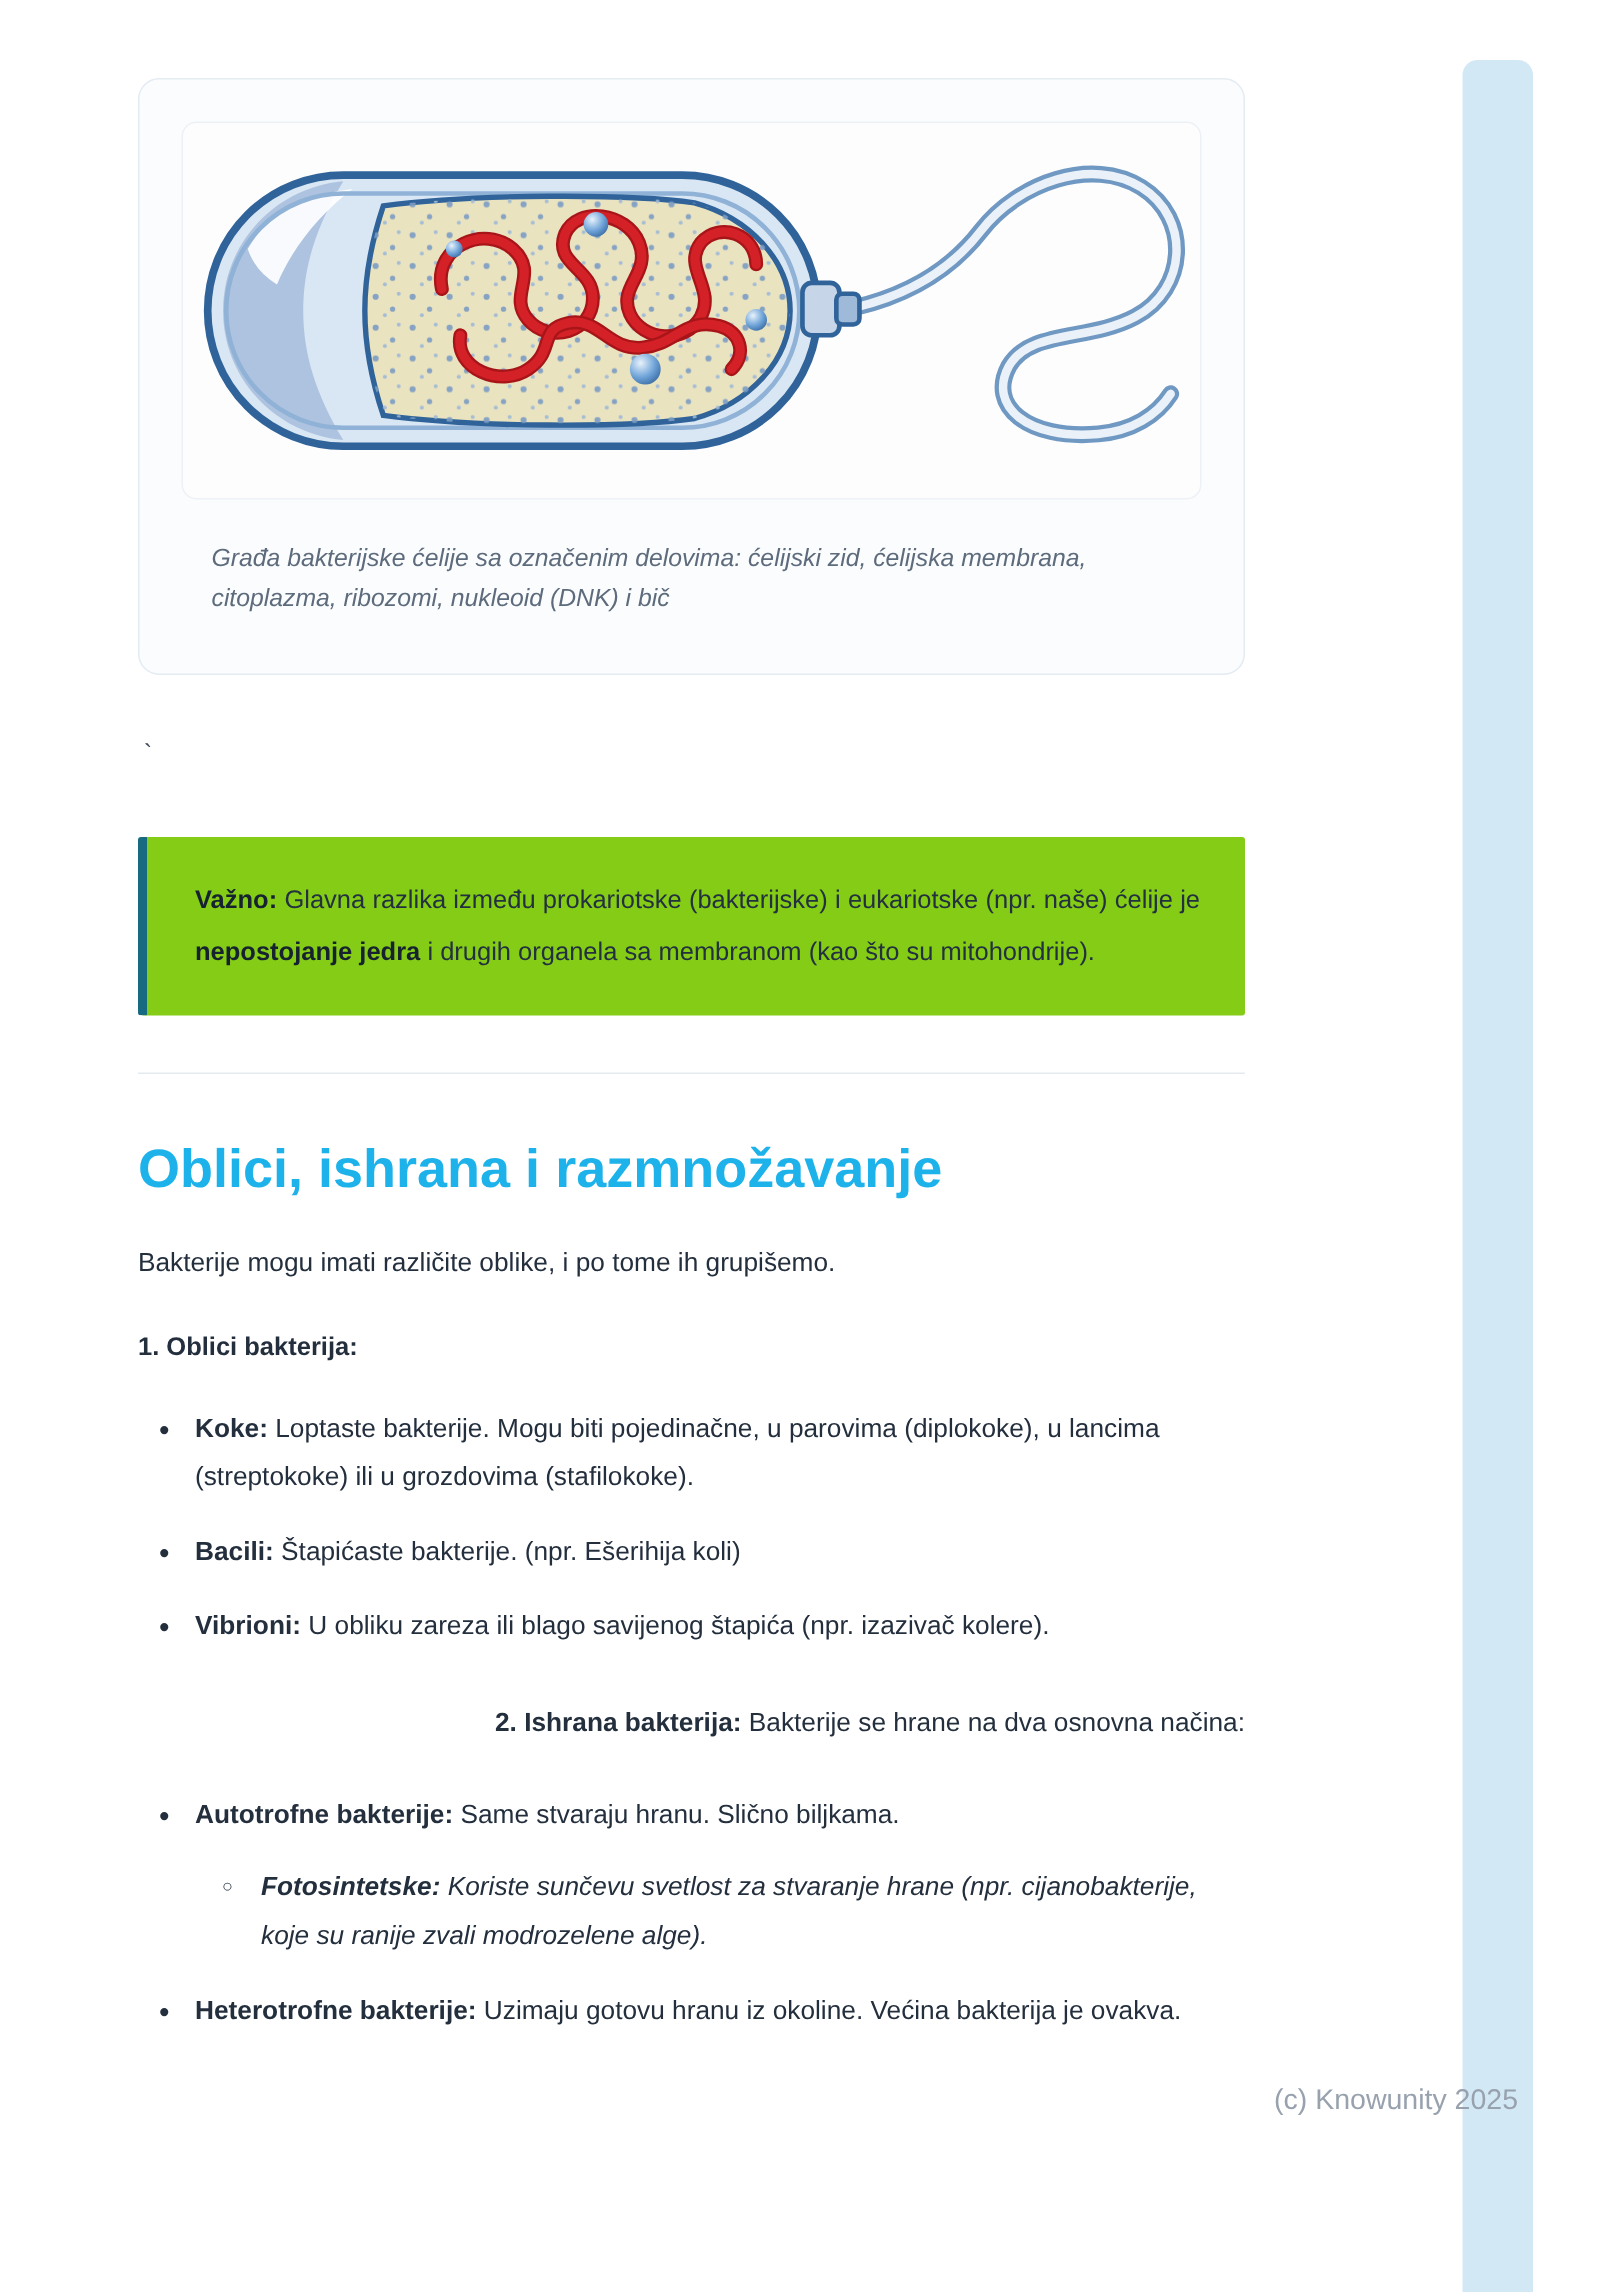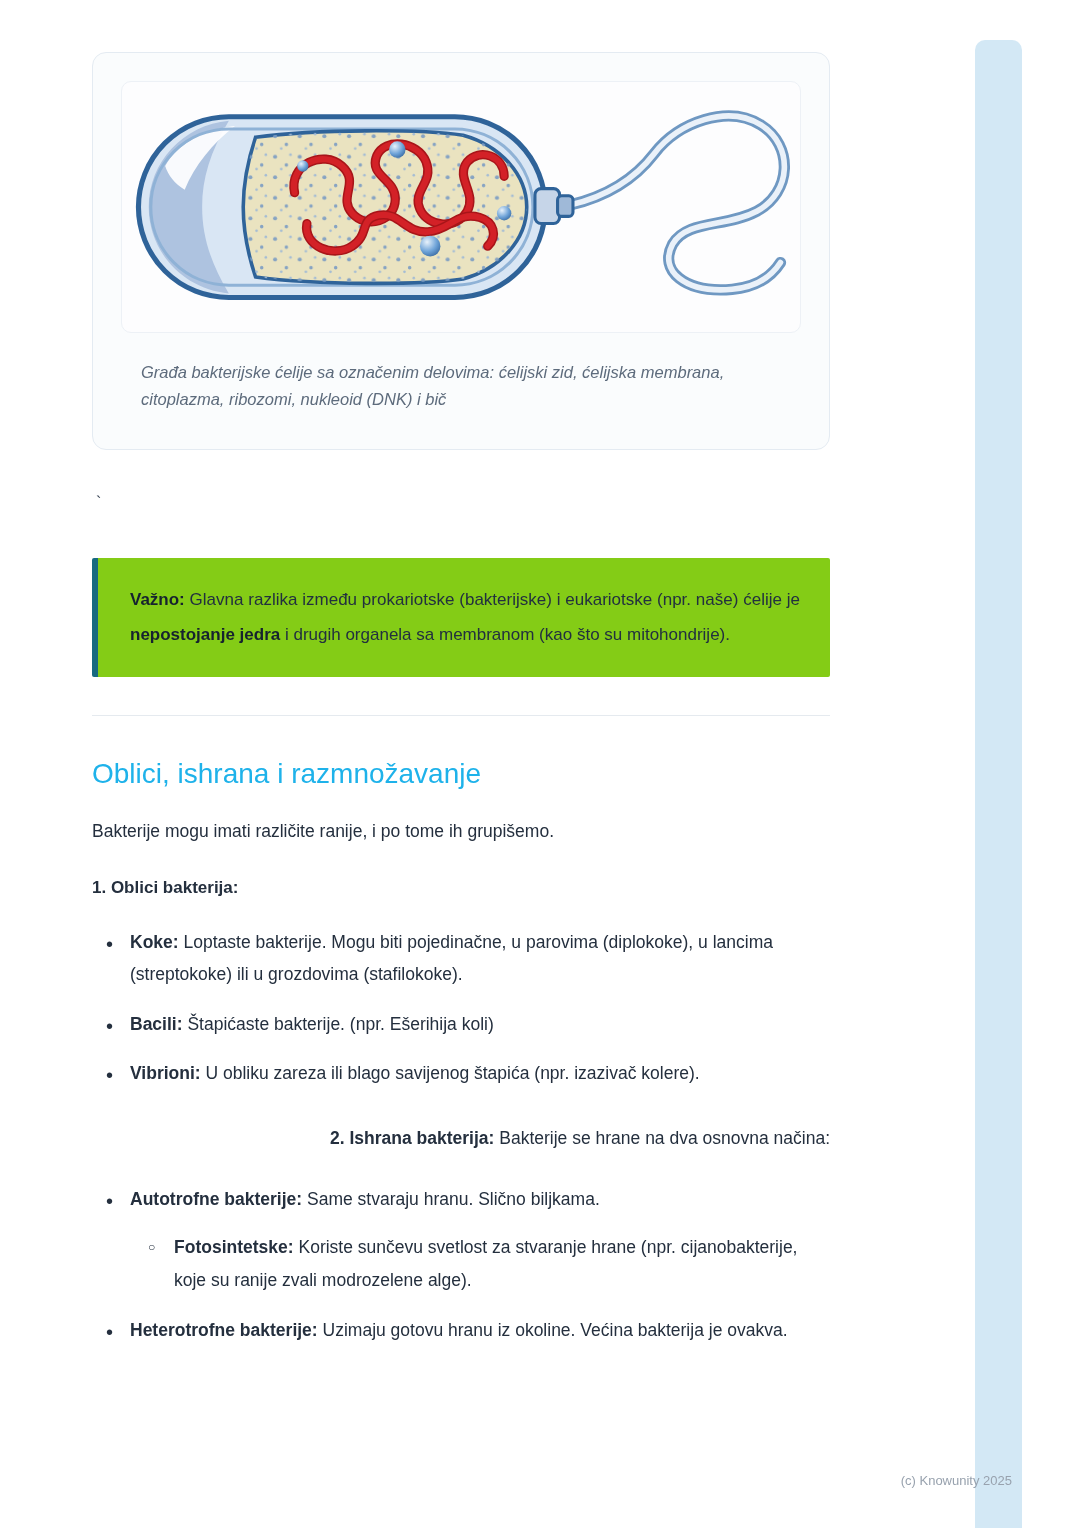--- a/index.html
+++ b/index.html
@@ -70,55 +70,55 @@
     line-height: 2.05;
     text-align: justify;
     color: #22303f;
   }
   .callout strong { color: #16222f; }
 
   hr.divider { margin: 38px 0 0; border: none; border-top: 1px solid #e5eaef; }
 
   h2.section-heading {
     margin: 42px 0 26px;
-    font-size: 28px;
-    font-weight: normal;
+    font-size: 36px;
+    font-weight: bold;
     color: #1eb2ea;
   }
 
   p.body-text { font-size: 17.5px; line-height: 1.8; margin: 0 0 28px; }
   p.block-title { font-weight: bold; font-size: 17px; margin: 30px 0 28px; }
   p.mixed-title { font-size: 17.5px; margin: 34px 0 28px; line-height: 1.8; text-align: right; }
 
   ul.blist { list-style: none; margin: 0 0 32px; padding: 0 0 0 14px; }
   ul.blist > li {
     position: relative;
     padding-left: 24px;
     margin-bottom: 17px;
     font-size: 17.5px;
     line-height: 1.85;
   }
   .marker { position: absolute; left: 0; top: 0; color: #242f3e; }
   .marker.disc::before { content: "\2022"; font-size: 20px; }
   .marker.circ::before { content: "\25CB"; font-size: 12px; position: relative; top: -2px; }
 
-  ul.sublist { list-style: none; margin: 16px 0 0; padding: 0 0 0 18px; }
+  ul.sublist { list-style: none; margin: 16px 0 0; padding: 0 0 0 18px; font-style: italic; }
   ul.sublist > li {
     position: relative;
     padding-left: 26px;
     margin-bottom: 18px;
     font-size: 17.5px;
     line-height: 1.85;
   }
 
   .footer {
     position: absolute;
-    top: 1473px;
+    top: 1390px;
     right: 68px;
-    font-size: 13px;
+    font-size: 19px;
     color: #98a2ae;
   }
 </style>
 </head>
 <body>
 
 <div class="side-strip"></div>
 
 <div class="content">
 
@@ -182,21 +182,21 @@
   <div class="stray">`</div>
 
   <div class="callout">
     <p><strong>Važno:</strong><span> Glavna razlika između prokariotske (bakterijske) i eukariotske (npr. naše) ćelije je </span><strong>nepostojanje jedra</strong><span> i drugih organela sa membranom (kao što su mitohondrije).</span></p>
   </div>
 
   <hr class="divider">
 
   <h2 class="section-heading">Oblici, ishrana i razmnožavanje</h2>
 
-  <p class="body-text">Bakterije mogu imati različite ranije, i po tome ih grupišemo.</p>
+  <p class="body-text">Bakterije mogu imati različite oblike, i po tome ih grupišemo.</p>
 
   <p class="block-title">1. Oblici bakterija:</p>
 
   <ul class="blist">
     <li>
       <span class="marker disc"></span>
       <span><strong>Koke:</strong><span> Loptaste bakterije. Mogu biti pojedinačne, u parovima (diplokoke), u lancima (streptokoke) ili u grozdovima (stafilokoke).</span></span>
     </li>
     <li>
       <span class="marker disc"></span>

